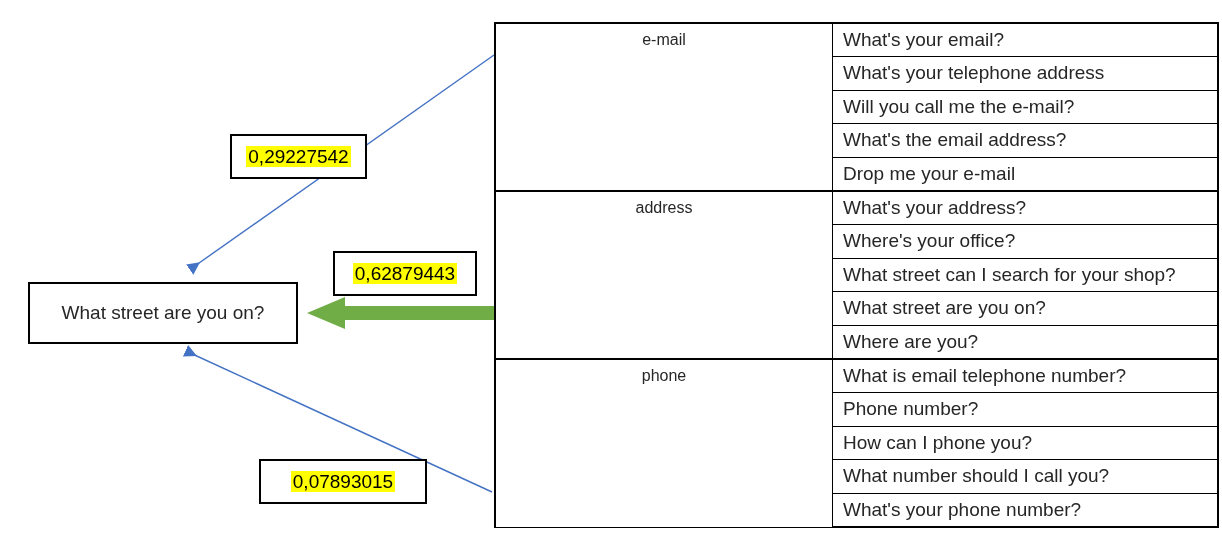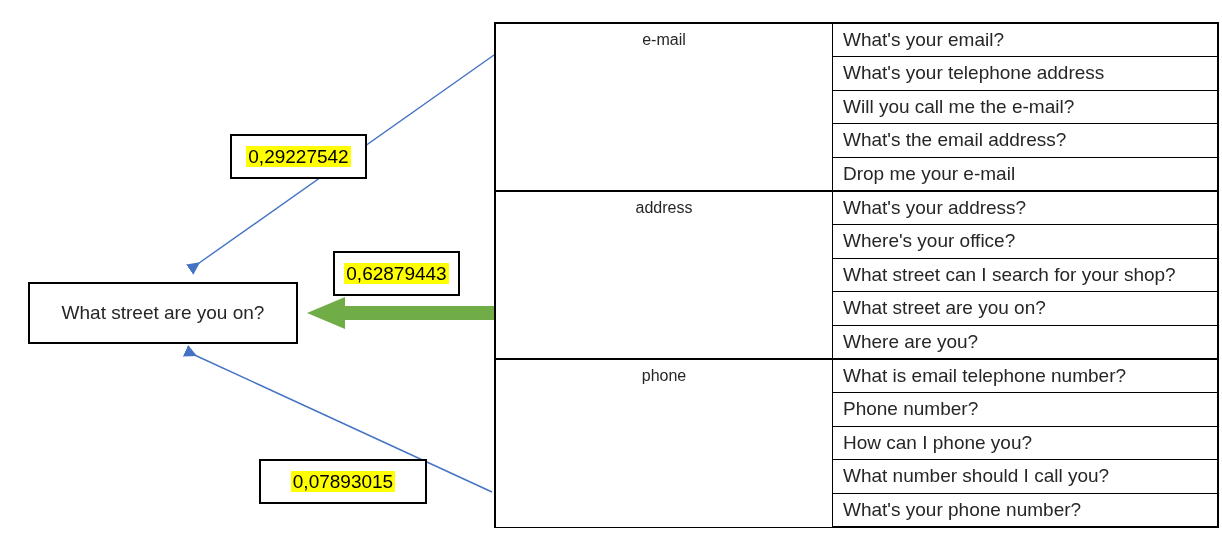--- a/index.html
+++ b/index.html
@@ -62,21 +62,21 @@
   }
   .score-box .score-text {
     background: #ffff00;
     color: #000000;
     font-size: 19px;
     line-height: 1.15;
     padding: 0 2px;
     white-space: nowrap;
   }
   #score-email   { left: 230px; top: 122px; width: 137px; height: 45px; margin-top: 12px; }
-  #score-address { left: 333px; top: 251px; width: 127px; height: 45px; }
+  #score-address { left: 333px; top: 251px; width: 144px; height: 45px; }
   #score-phone   { left: 259px; top: 459px; width: 168px; height: 45px; }
 
   
   #intent-table {
     position: absolute;
     left: 494px;
     top: 22px;
     width: 702px;
     height: 506px;
     border-collapse: collapse;

